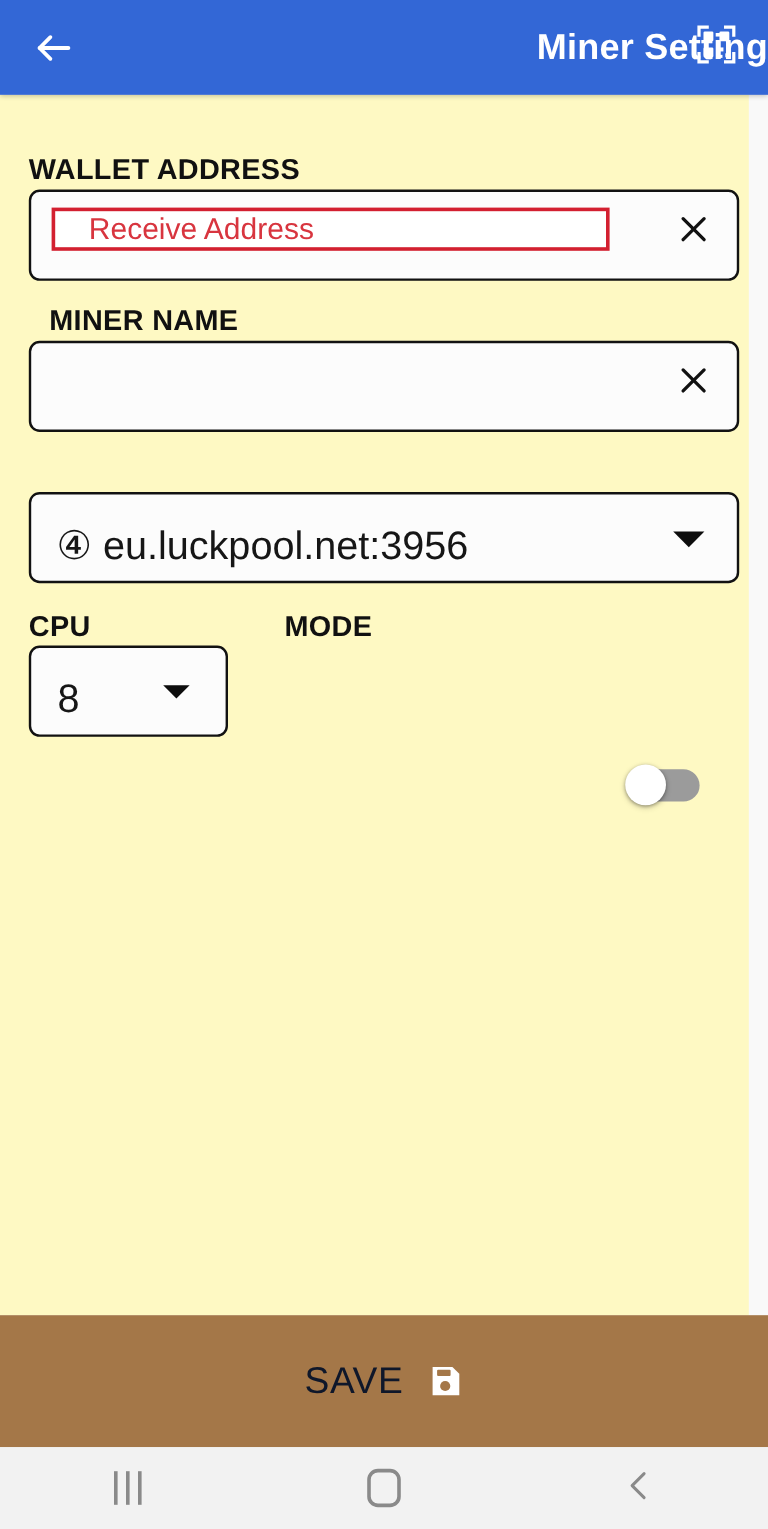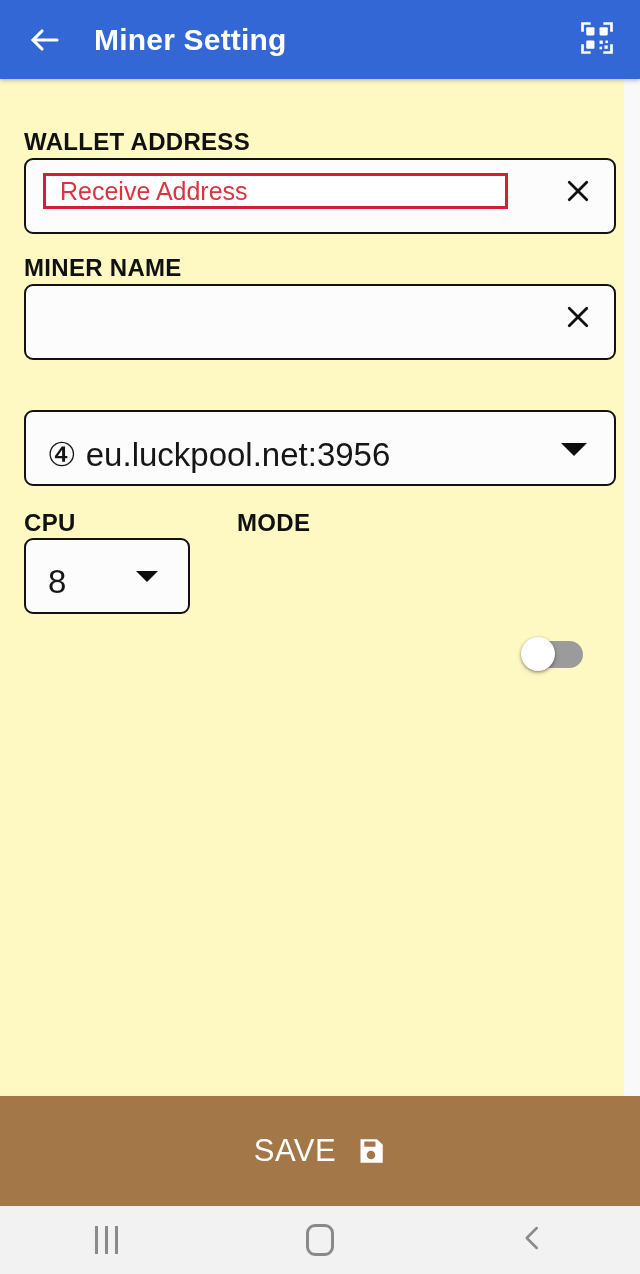--- a/index.html
+++ b/index.html
@@ -23,20 +23,21 @@
   .appbar {
     position: absolute;
     top: 0; left: 0;
     width: 640px;
     height: 79px;
     background: #3367d6;
     display: flex;
     align-items: center;
     box-shadow: 0 2px 4px rgba(0,0,0,0.22);
     z-index: 5;
+    justify-content: space-between;
   }
   .back-btn {
     width: 62px;
     height: 62px;
     margin-left: 14px;
     display: flex;
     align-items: center;
     justify-content: center;
     cursor: pointer;
   }
@@ -90,21 +91,21 @@
   .red-box {
     position: absolute;
     border: 3px solid #d32030;
     background: #ffffff;
     display: flex;
     align-items: center;
   }
   .red-text {
     color: #d8353f;
     font-size: 25px;
-    padding-left: 14px;
+    padding-left: 28px;
     white-space: nowrap;
   }
 
   .clear-x {
     position: absolute;
     width: 40px;
     height: 40px;
     display: flex;
     align-items: center;
     justify-content: center;
@@ -174,21 +175,21 @@
     top: 1096px;
     width: 640px;
     height: 110px;
     background: #a47748;
     display: flex;
     align-items: center;
     justify-content: center;
     cursor: pointer;
   }
   .save-label {
-    color: #ffffff;
+    color: #0f172a;
     font-size: 31px;
     letter-spacing: 0.5px;
   }
   .save-icon { margin-left: 20px; display: flex; align-items: center; }
 
   
   .navbar {
     position: absolute;
     left: 0;
     top: 1206px;
@@ -270,21 +271,21 @@
     </div>
     <div class="clear-x" style="left:558px; top:94px;">
       <span>
         <svg width="30" height="30" viewBox="0 0 24 24" fill="none" stroke="#111111" stroke-width="2.2" stroke-linecap="round">
           <line x1="5" y1="5" x2="19" y2="19"></line>
           <line x1="19" y1="5" x2="5" y2="19"></line>
         </svg>
       </span>
     </div>
 
-    <div class="field-label" style="left:24px; top:175px;">MINER NAME</div>
+    <div class="field-label" style="left:41px; top:175px;">MINER NAME</div>
 
     <div class="outer-box" style="left:24px; top:205px; width:592px; height:76px;">
     </div>
     <div class="clear-x" style="left:558px; top:220px;">
       <span>
         <svg width="30" height="30" viewBox="0 0 24 24" fill="none" stroke="#111111" stroke-width="2.2" stroke-linecap="round">
           <line x1="5" y1="5" x2="19" y2="19"></line>
           <line x1="19" y1="5" x2="5" y2="19"></line>
         </svg>
       </span>

